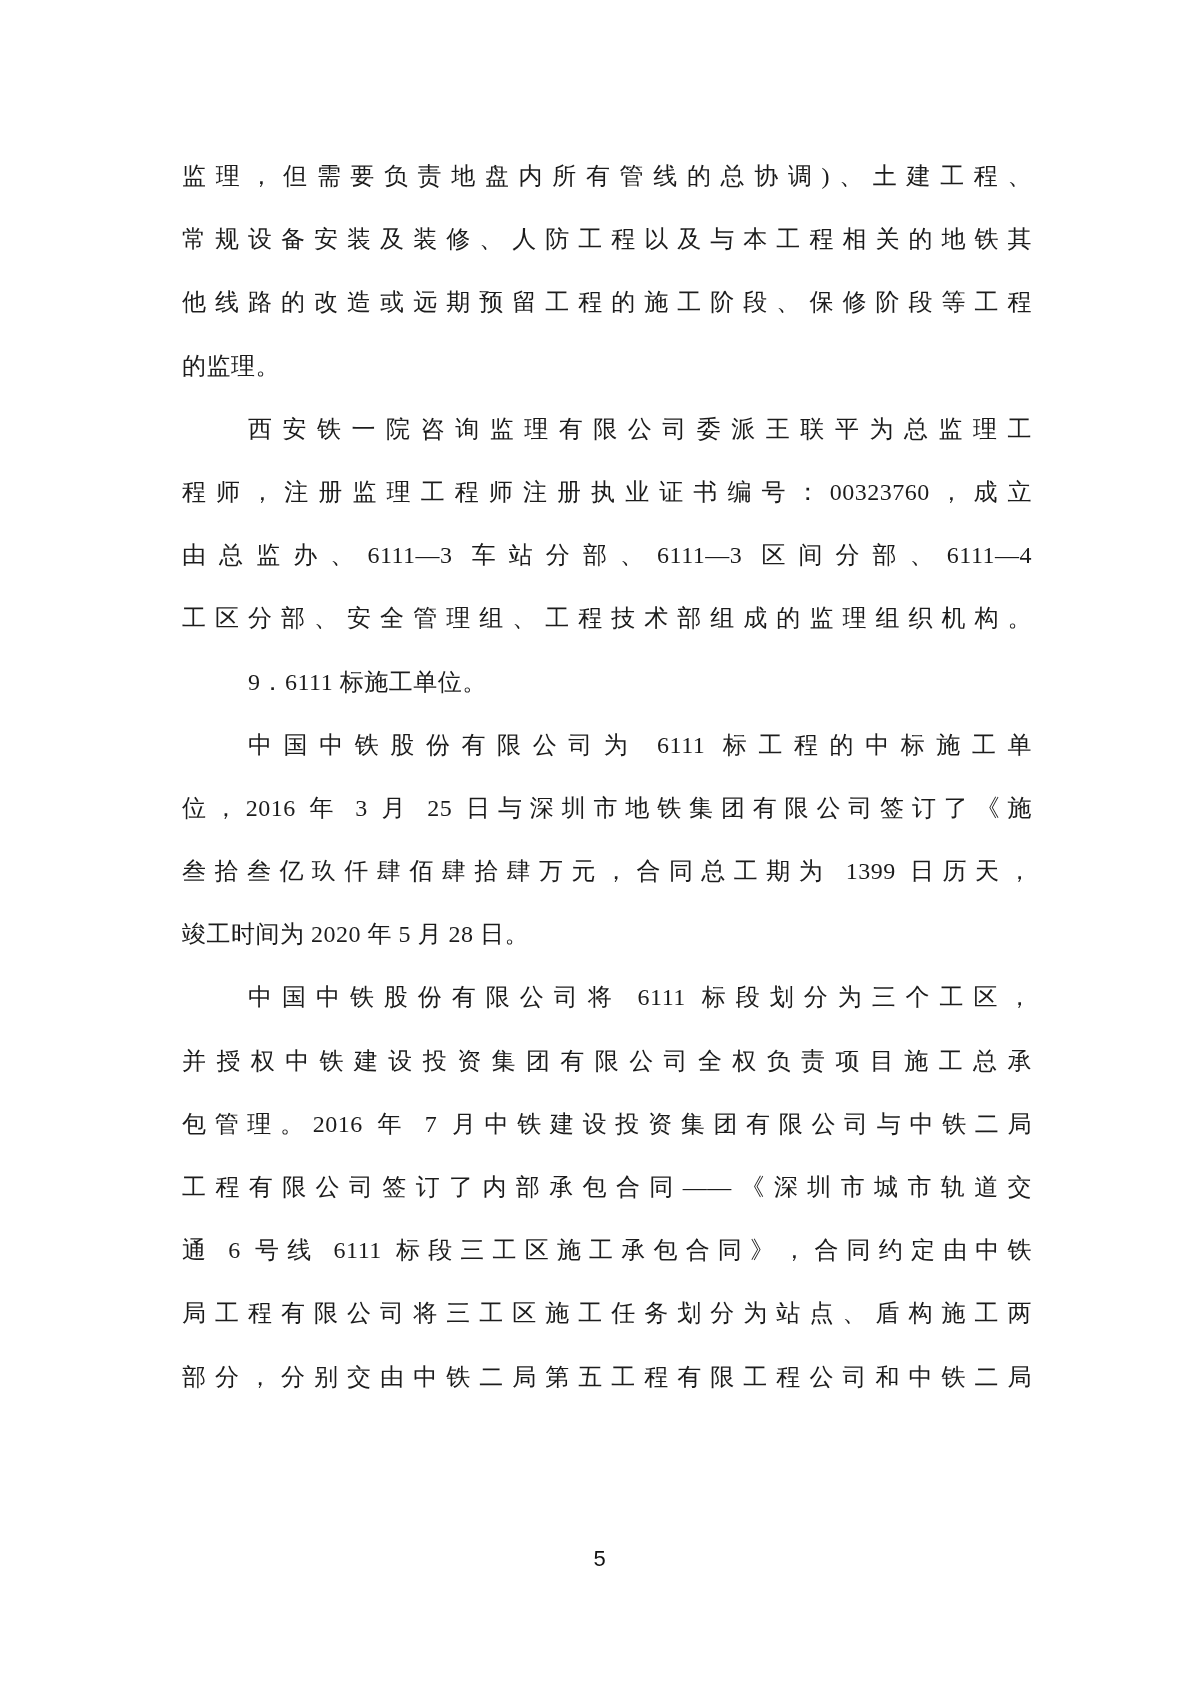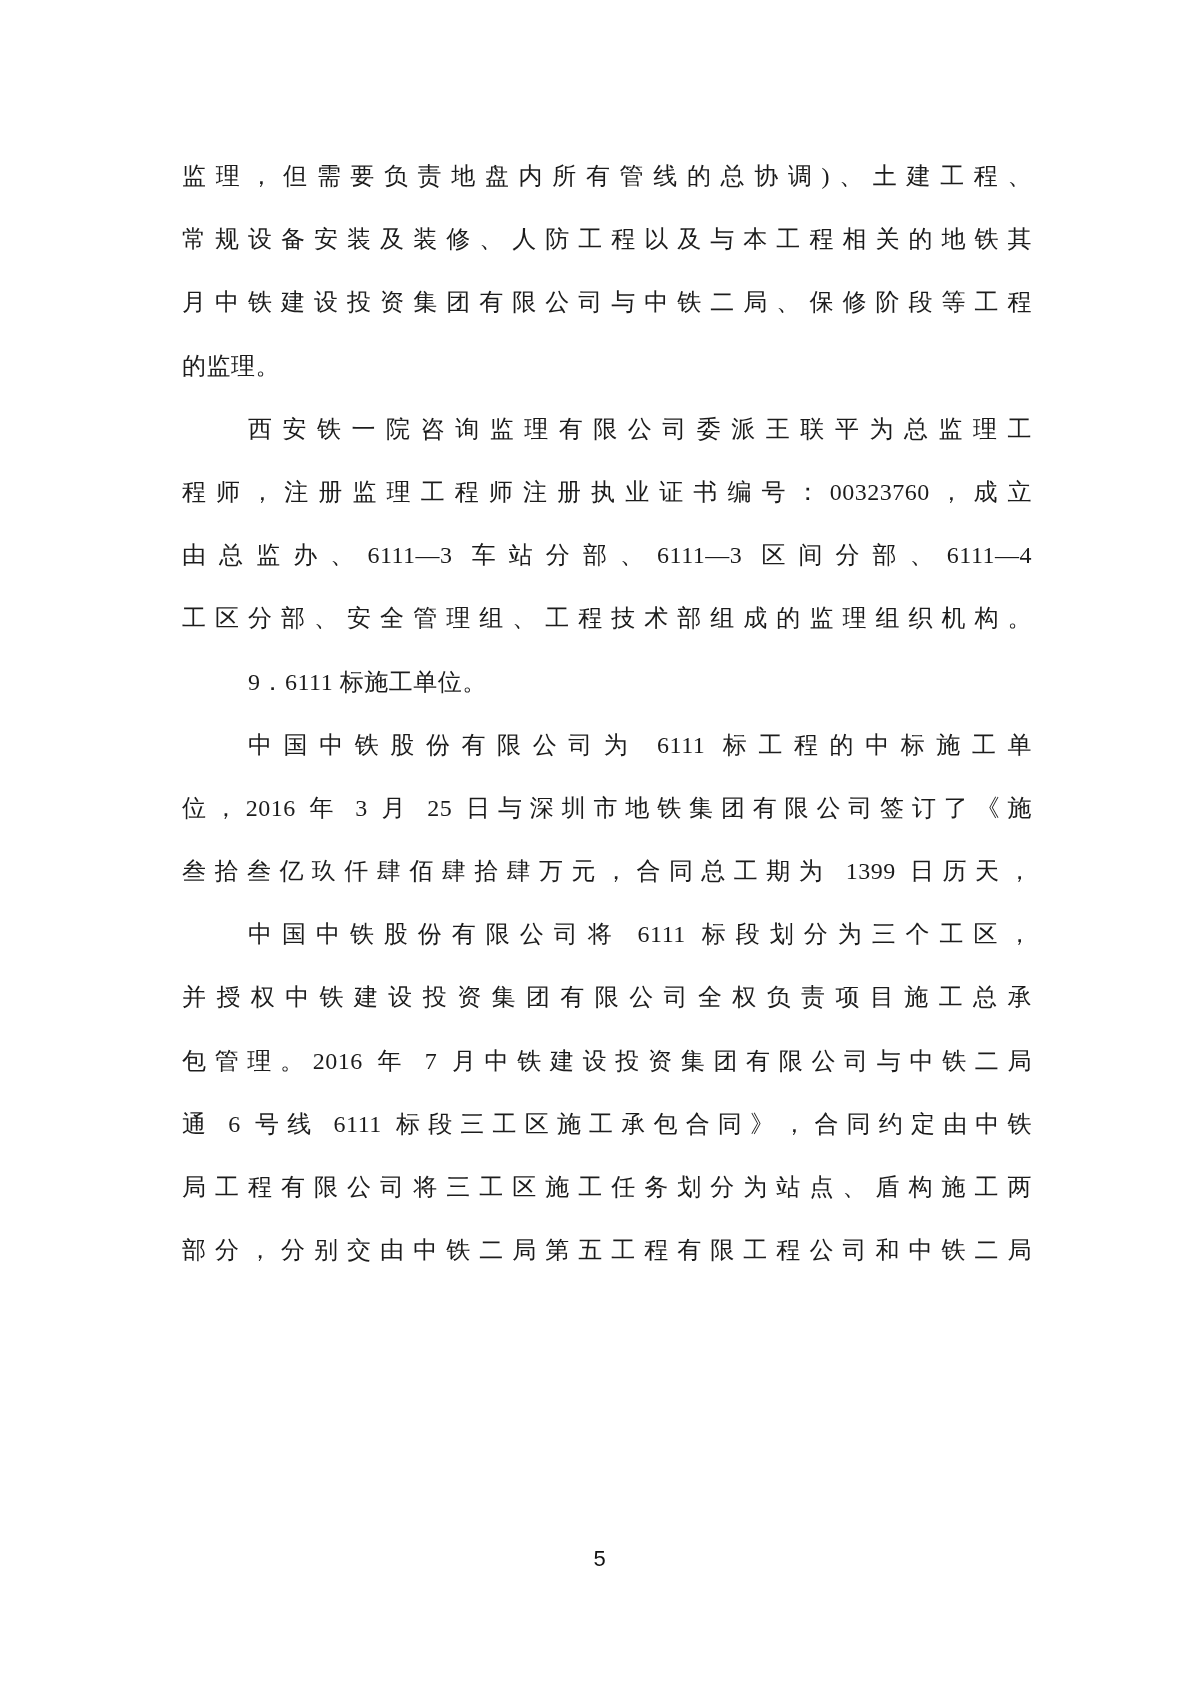--- a/index.html
+++ b/index.html
@@ -53,31 +53,33 @@
     font-family: "Liberation Sans", sans-serif;
   }
 </style>
 </head>
 <body>
 
 <div class="page">
   <div class="text-block">
       <div class="line j">监理，但需要负责地盘内所有管线的总协调)、土建工程、</div>
       <div class="line j">常规设备安装及装修、人防工程以及与本工程相关的地铁其</div>
-      <div class="line j">月中铁建设投资集团有限公司与中铁二局、保修阶段等工程</div>
+      <div class="line j">他线路的改造或远期预留工程的施工阶段、保修阶段等工程</div>
       <div class="line">的监理。</div>
       <div class="line j ind">西安铁一院咨询监理有限公司委派王联平为总监理工</div>
       <div class="line j">程师，注册监理工程师注册执业证书编号：00323760，成立</div>
       <div class="line j">由总监办、6111—3 车站分部、6111—3 区间分部、6111—4</div>
       <div class="line j">工区分部、安全管理组、工程技术部组成的监理组织机构。</div>
       <div class="line ind">9．6111 标施工单位。</div>
       <div class="line j ind">中国中铁股份有限公司为 6111 标工程的中标施工单</div>
       <div class="line j">位，2016 年 3 月 25 日与深圳市地铁集团有限公司签订了《施</div>
       <div class="line j">叁拾叁亿玖仟肆佰肆拾肆万元，合同总工期为 1399 日历天，</div>
+      <div class="line">竣工时间为 2020 年 5 月 28 日。</div>
       <div class="line j ind">中国中铁股份有限公司将 6111 标段划分为三个工区，</div>
       <div class="line j">并授权中铁建设投资集团有限公司全权负责项目施工总承</div>
       <div class="line j">包管理。2016 年 7 月中铁建设投资集团有限公司与中铁二局</div>
+      <div class="line j">工程有限公司签订了内部承包合同——《深圳市城市轨道交</div>
       <div class="line j">通 6 号线 6111 标段三工区施工承包合同》，合同约定由中铁</div>
       <div class="line j">局工程有限公司将三工区施工任务划分为站点、盾构施工两</div>
       <div class="line j">部分，分别交由中铁二局第五工程有限工程公司和中铁二局</div>
     </div>
   <div class="page-number">5</div>
 </div>
 
 </body></html>

